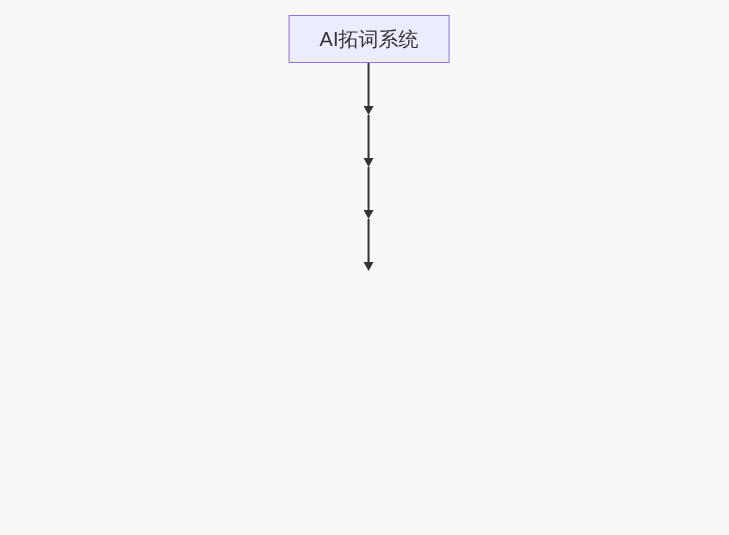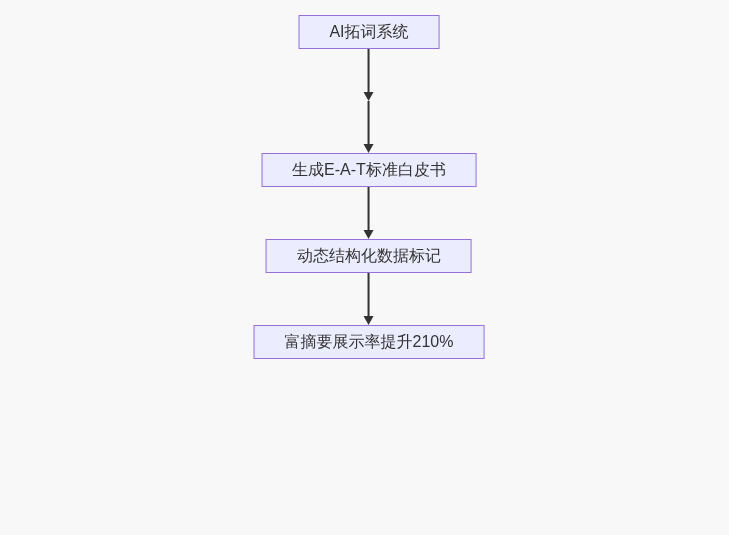--- a/index.html
+++ b/index.html
@@ -24,23 +24,23 @@
     top: 15px;
     transform: translateX(-50%);
     display: flex;
     flex-direction: column;
     align-items: center;
   }
   .node {
     background: var(--node_fill, #ECECFF);
     border: 1px solid var(--node_border, #9370DB);
     color: var(--text_color, #333333);
-    font-size: 16px;
+    font-size: 20px;
     line-height: 16px;
-    padding: 8px 30px;
+    padding: 15px 30px;
     text-align: center;
     white-space: nowrap;
     box-sizing: border-box;
   }
   .arrow {
     height: 52px;
     display: flex;
     flex-direction: column;
     align-items: center;
   }
@@ -71,36 +71,27 @@
       <div class="arrow-line"></div>
       <div class="arrow-head"></div>
     </div>
 
 
     <div class="arrow">
       <div class="arrow-line"></div>
       <div class="arrow-head"></div>
     </div>
 
-    <div class="node">
-      <span>生成E-A-T标准白皮书</span>
-    </div>
 
     <div class="arrow">
       <div class="arrow-line"></div>
       <div class="arrow-head"></div>
     </div>
 
-    <div class="node">
-      <span>动态结构化数据标记</span>
-    </div>
 
     <div class="arrow">
       <div class="arrow-line"></div>
       <div class="arrow-head"></div>
     </div>
 
-    <div class="node">
-      <span>富摘要展示率提升210%</span>
-    </div>
 
   </div>
 </div>
 
 </body></html>

